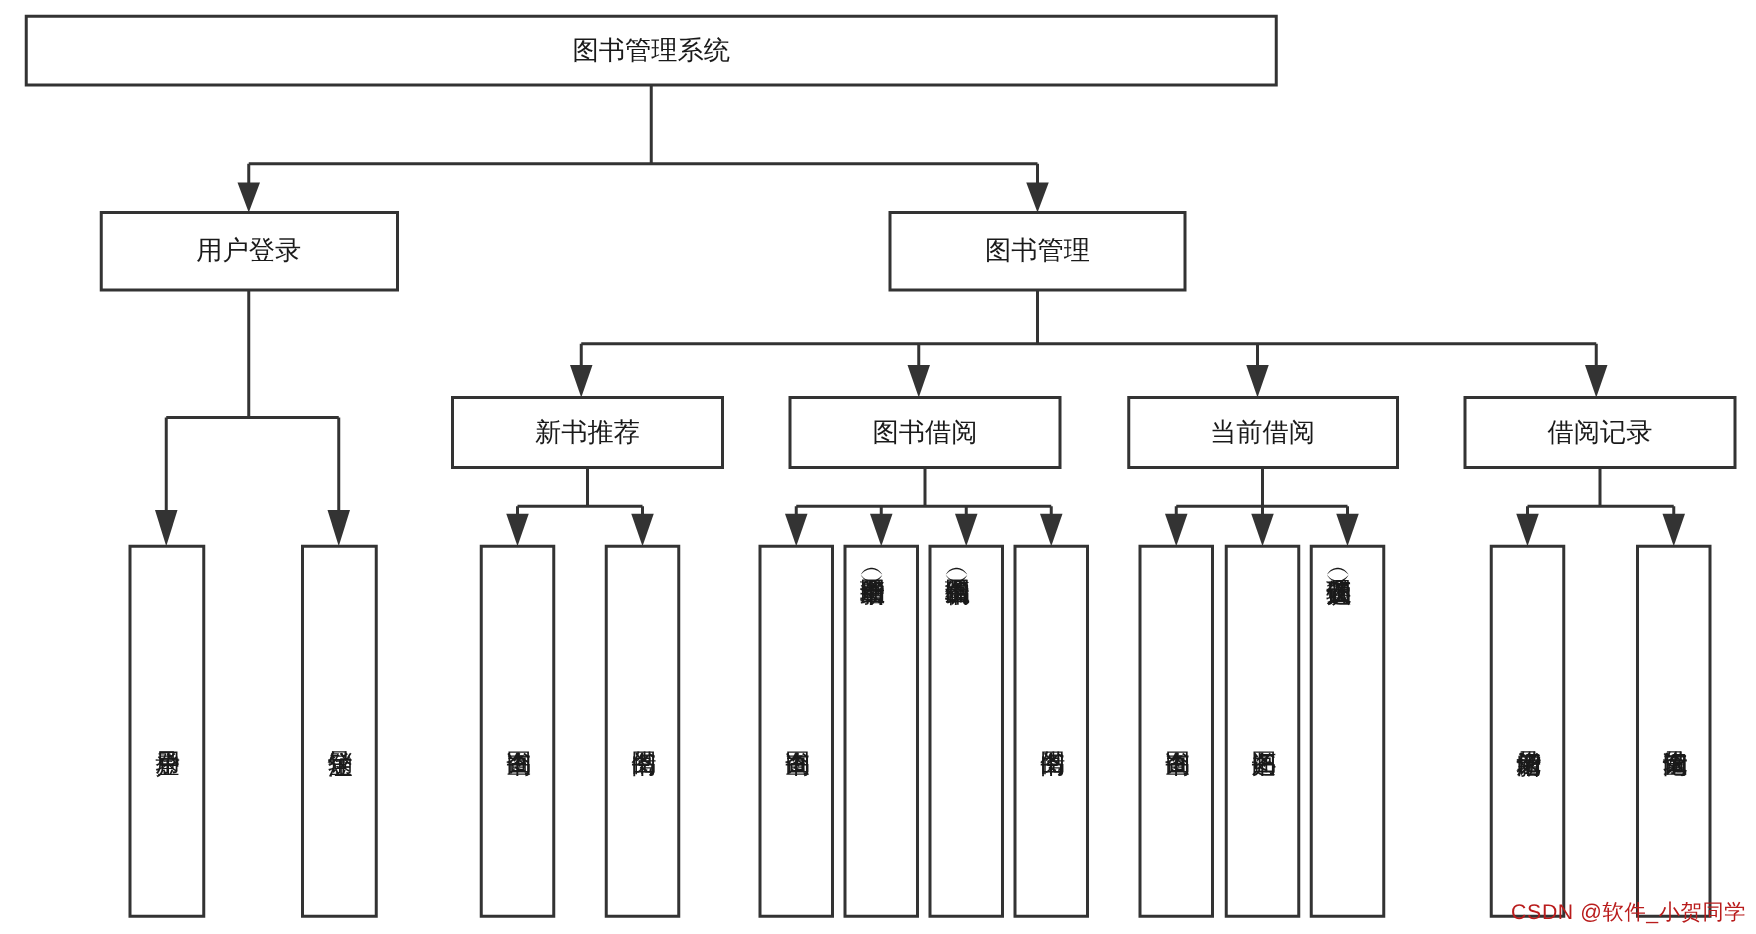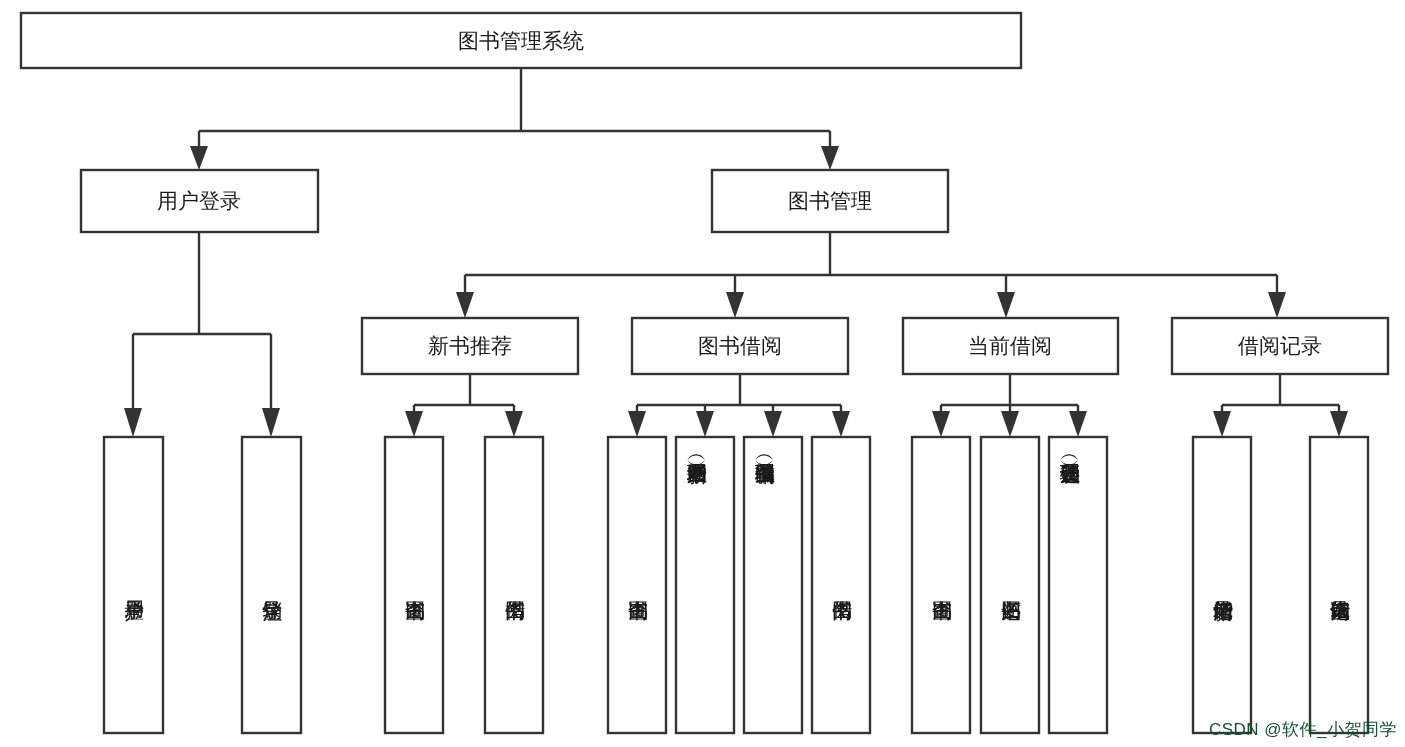--- a/index.html
+++ b/index.html
@@ -51,21 +51,21 @@
   }
   .arrow-head {
     fill: #333333;
   }
   .watermark {
     position: absolute;
     right: 8px;
     bottom: 6px;
     font-family: "Liberation Sans", "DejaVu Sans", sans-serif;
     font-size: 17px;
-    color: #14532d;
+    color: #b91c1c;
     letter-spacing: 0.5px;
     white-space: nowrap;
     user-select: none;
   }
 </style>
 </head>
 <body>
 
 <div id="diagram-root">
 

